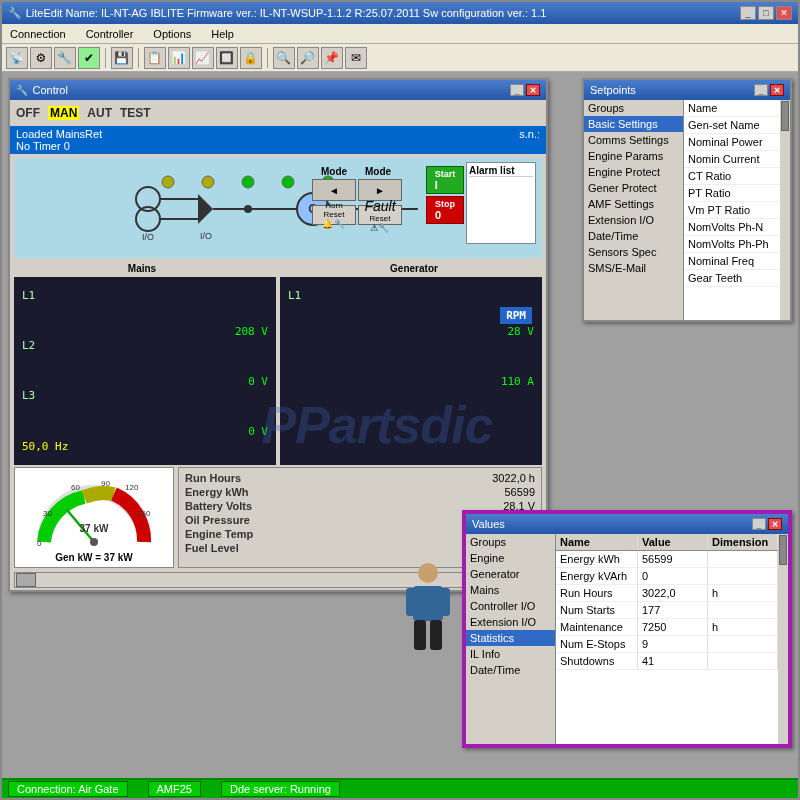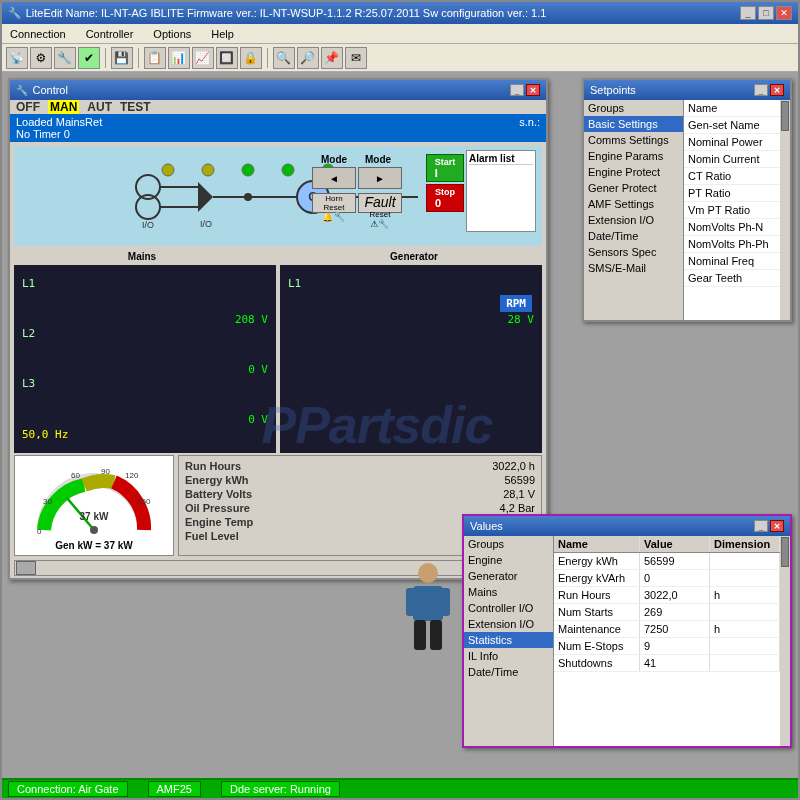--- a/index.html
+++ b/index.html
@@ -103,21 +103,21 @@
       font-size: 11px;
       padding: 2px 6px;
       display: flex;
       align-items: center;
       justify-content: space-between;
       height: 20px;
     }
 
     .control-status-bar {
       background: #d4d0c8;
-      padding: 0 6px;
+      padding: 6px 6px;
       display: flex;
       gap: 8px;
       align-items: center;
       font-size: 12px;
       font-weight: bold;
     }
     .status-off { color: #333; }
     .status-man { color: #000; background: yellow; padding: 0 2px; }
     .status-aut { color: #333; }
     .status-test { color: #333; }
@@ -182,21 +182,21 @@
     .horn-fault-row {
       display: flex;
       gap: 2px;
       margin-top: 2px;
     }
     .small-btn {
       width: 44px; height: 20px;
       background: #d4d0c8;
       border: 1px solid #666;
       font-size: 9px;
-      display: flex; flex-direction: column; align-items: center; 
+      display: flex; flex-direction: column; align-items: center; justify-content: center;
       cursor: pointer;
     }
 
     
     .labels-row {
       display: flex;
       background: #d4d0c8;
       padding: 1px 6px;
       font-size: 10px;
       font-weight: bold;
@@ -327,21 +327,21 @@
       border-bottom: 1px solid #eee;
     }
 
     
     .values-panel {
       position: absolute;
       bottom: 30px;
       right: 6px;
       width: 330px;
       background: #d4d0c8;
-      border: 2px solid #a21caf;
+      border: 4px solid #a21caf;
       box-shadow: 2px 2px 4px rgba(0,0,0,0.4);
     }
     .values-body {
       display: flex;
       height: 210px;
     }
     .values-groups {
       width: 90px;
       background: #d4d0c8;
       border-right: 1px solid #888;
@@ -612,20 +612,24 @@
             <span class="meas-label">L3</span>
             <span class="meas-value">0 V</span>
           </div>
           <div class="meas-freq">50,0 Hz</div>
         </div>
         <div class="meas-box" style="position:relative;">
           <div class="meas-row">
             <span class="meas-label">L1</span>
             <span class="meas-value">28 V</span>
           </div>
+          <div class="meas-row">
+            <span class="meas-label"></span>
+            <span class="meas-value">110 A</span>
+          </div>
 
           <div style="position:absolute; right:10px; top:30px; background:#2266cc; color:white; padding:2px 6px; font-size:11px; font-weight:bold;">RPM</div>
         </div>
       </div>
 
       <div class="control-bottom">
         <div class="gauge-area">
           <svg class="gauge-svg" viewBox="0 0 130 80">
 
             <path d="M 15 70 A 50 50 0 0 1 115 70" fill="none" stroke="#ddd" stroke-width="14"></path>
@@ -768,21 +772,21 @@
                 <div>0</div>
                 <div></div>
               </div>
               <div class="values-row">
                 <div>Run Hours</div>
                 <div>3022,0</div>
                 <div>h</div>
               </div>
               <div class="values-row">
                 <div>Num Starts</div>
-                <div>269</div>
+                <div>177</div>
                 <div></div>
               </div>
               <div class="values-row">
                 <div>Maintenance</div>
                 <div>7250</div>
                 <div>h</div>
               </div>
               <div class="values-row">
                 <div>Num E-Stops</div>
                 <div>9</div>

